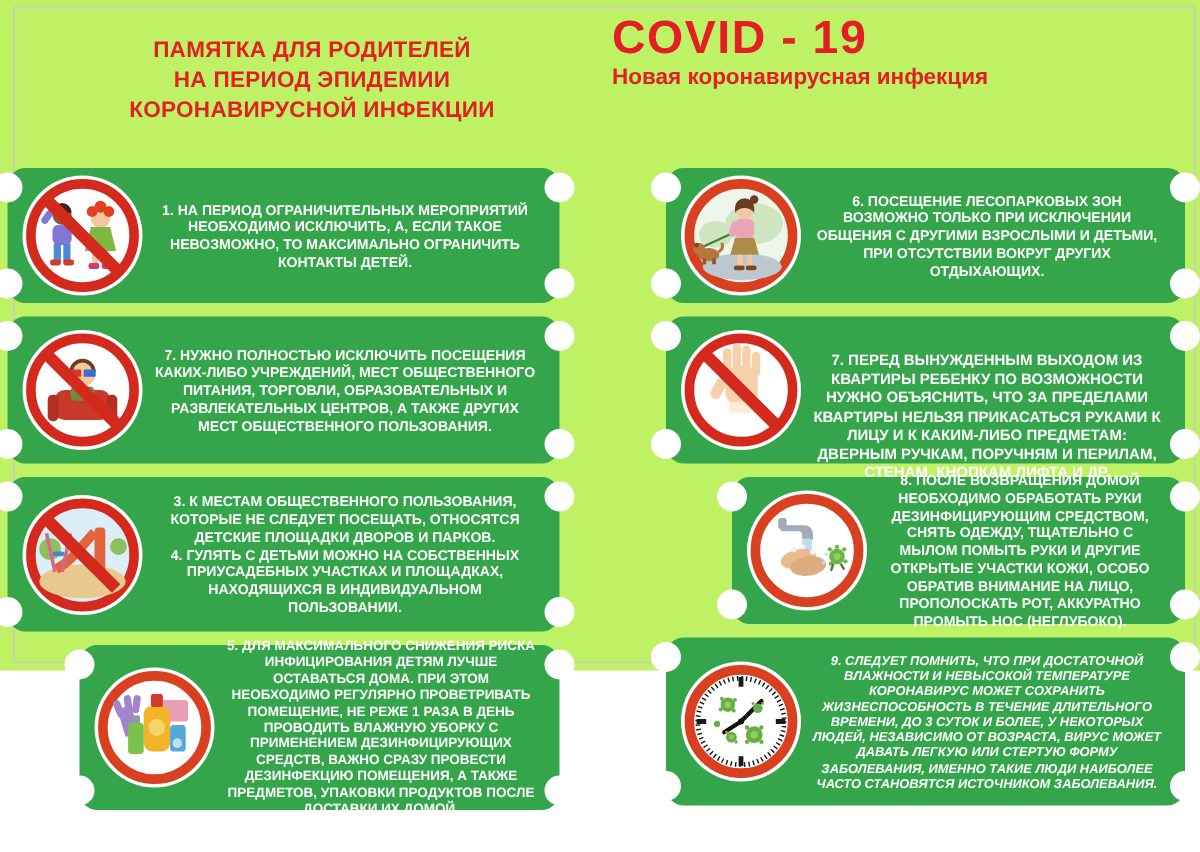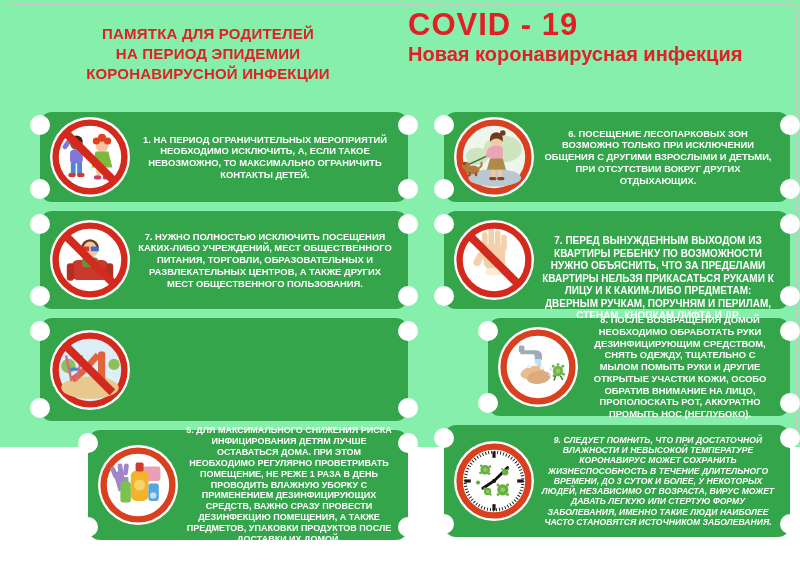--- a/index.html
+++ b/index.html
@@ -9,44 +9,44 @@
     --ring:#d8401f;
     --cardtext:#ffffff;
   }
   *{margin:0;padding:0;box-sizing:border-box;}
   html,body{width:800px;height:568px;}
   body{
     font-family:"Liberation Sans","DejaVu Sans",sans-serif;
     background:#ffffff;
     overflow:hidden;
   }
-  .page{position:relative;width:800px;height:447px;background:#86efac;}
+  .page{position:relative;width:800px;height:447px;background:#bef264;}
   .page-frame{
     position:absolute;left:9px;top:4px;right:3px;bottom:5px;
     border:1px solid #c9c9c9;border-radius:2px;pointer-events:none;
   }
   
   .header-left{
     position:absolute;left:12px;top:24px;width:392px;
     text-align:center;color:var(--accent);
     font-weight:bold;font-size:15px;line-height:1.32;
     white-space:pre-line;letter-spacing:.2px;
   }
   .header-right{
     position:absolute;left:408px;top:8px;width:382px;text-align:left;color:var(--accent);
   }
   .covid-title{font-weight:bold;font-size:31px;letter-spacing:1px;line-height:1.1;}
-  .covid-subtitle{font-weight:bold;font-size:20px;margin-top:1px;}
+  .covid-subtitle{font-weight:bold;font-size:15px;margin-top:1px;}
   .covid-desc{
     font-weight:bold;font-size:9.5px;line-height:1.35;margin-top:8px;
     white-space:pre-line;
   }
   
   .col{position:absolute;top:112px;display:flex;flex-direction:column;gap:9px;}
-  .col-left{left:40px;width:368px;}
+  .col-left{left:5px;width:368px;}
   .col-right{left:444px;width:346px;}
   .card{
     position:relative;background:var(--green);border-radius:12px;
     display:flex;align-items:center;gap:6px;
     padding:4px 14px 4px 10px;
   }
   .col-left .card:nth-child(1){height:90px;}
   .col-left .card:nth-child(2){height:98px;}
   .col-left .card:nth-child(3){height:103px;}
   .col-left .card:nth-child(4){height:110px;margin-left:48px;}
@@ -150,20 +150,22 @@
             <circle cx="23" cy="45" r="9" fill="#8fbf5a"></circle>
             <circle cx="80" cy="43" r="7" fill="#8fbf5a"></circle>
             <rect x="60" y="27" width="9" height="41" rx="3" fill="#e2643c"></rect>
             <path d="M60 31 C48 44 42 54 28 62" stroke="#e2643c" stroke-width="8" fill="none"></path>
             <line x1="20" y1="32" x2="27" y2="64" stroke="#d06b8a" stroke-width="3"></line>
             <line x1="40" y1="32" x2="33" y2="64" stroke="#d06b8a" stroke-width="3"></line>
             <rect x="25" y="47" width="10" height="4" rx="2" fill="#4a86c8"></rect>
             <line x1="22" y1="22" x2="78" y2="78" stroke="#d42a1e" stroke-width="10"></line>
           </svg>
         </div>
+      <div class="card-text">3. К МЕСТАМ ОБЩЕСТВЕННОГО ПОЛЬЗОВАНИЯ, КОТОРЫЕ НЕ СЛЕДУЕТ ПОСЕЩАТЬ, ОТНОСЯТСЯ ДЕТСКИЕ ПЛОЩАДКИ ДВОРОВ И ПАРКОВ.
+4. ГУЛЯТЬ С ДЕТЬМИ МОЖНО НА СОБСТВЕННЫХ ПРИУСАДЕБНЫХ УЧАСТКАХ И ПЛОЩАДКАХ, НАХОДЯЩИХСЯ В ИНДИВИДУАЛЬНОМ ПОЛЬЗОВАНИИ.</div>
     </div>
       <div class="card">
       <span class="notch n-tl"></span>
       <span class="notch n-tr"></span>
       <span class="notch n-bl"></span>
       <span class="notch n-br"></span>
       <div class="icon-wrap">
           <svg viewBox="0 0 100 100" xmlns="http://www.w3.org/2000/svg">
             <circle cx="50" cy="50" r="43" fill="#fff" stroke="#d8401f" stroke-width="8"></circle>
             <rect x="56" y="27" width="22" height="18" rx="3" fill="#eb9fb5"></rect>

